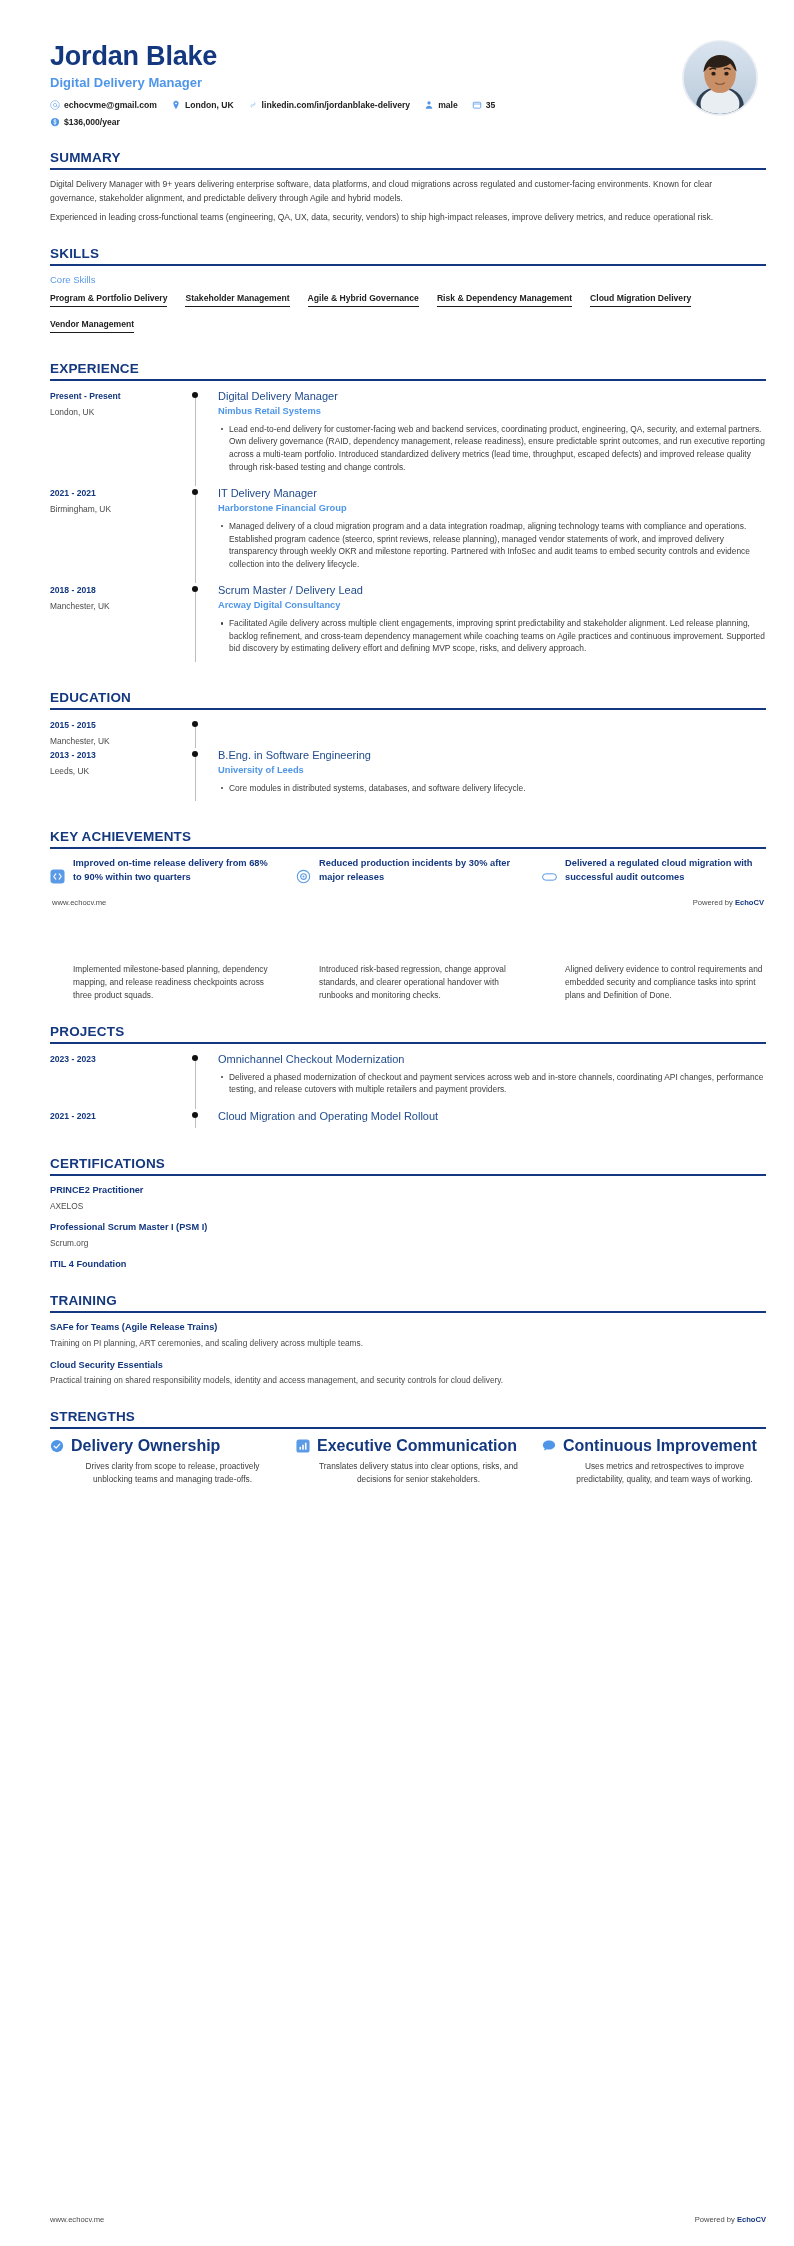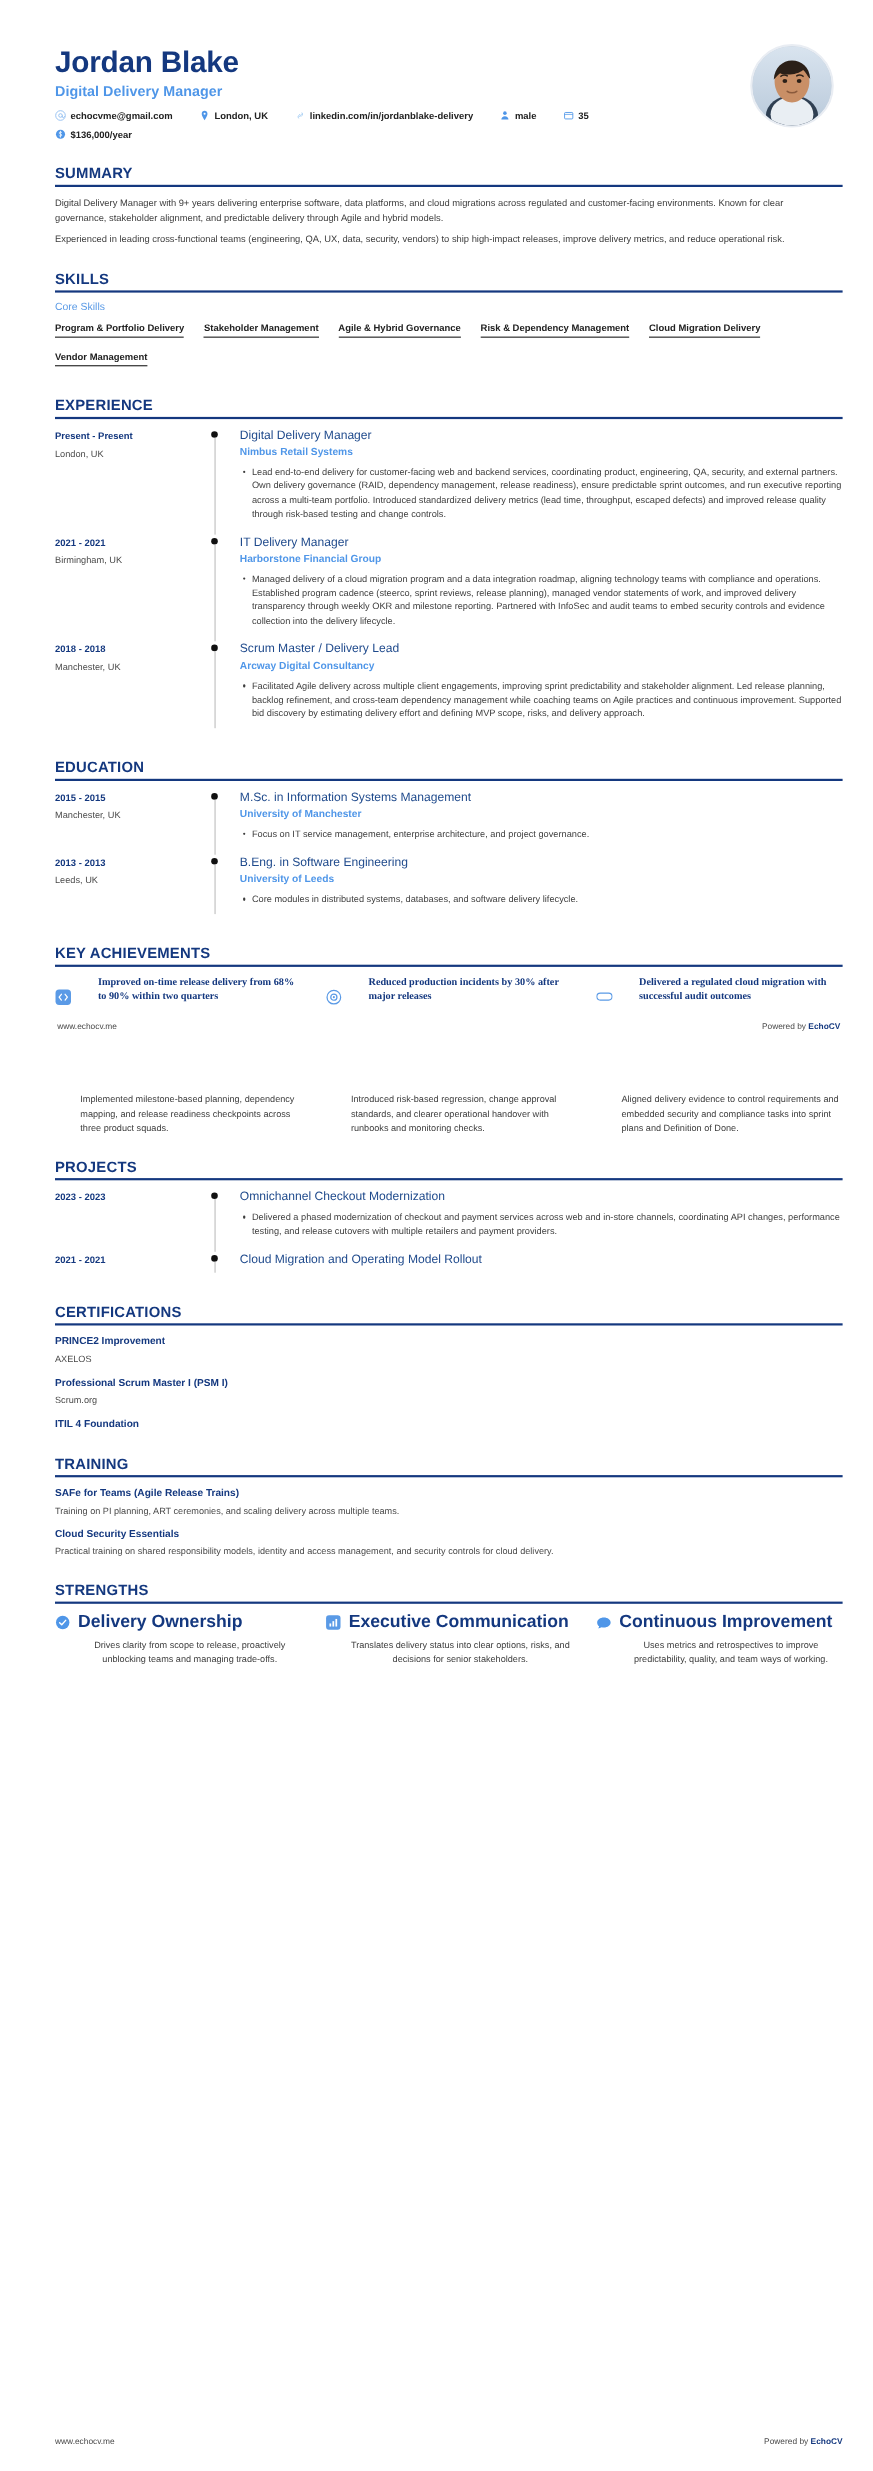--- a/index.html
+++ b/index.html
@@ -43,21 +43,21 @@
     font-size: 13px;
     font-weight: 700;
     color: #4f96e8;
     margin: 0 0 9px 0;
     letter-spacing: 0.05px;
   }
   .contact-row {
     display: flex;
     flex-wrap: wrap;
     align-items: flex-start;
-    gap: 4px 24px;
+    gap: 4px 14px;
     max-width: 500px;
   }
   .contact-item {
     display: inline-flex;
     align-items: center;
     gap: 4px;
     font-size: 8.6px;
     font-weight: 700;
     color: #222;
     white-space: nowrap;
@@ -218,21 +218,21 @@
     height: 2.4px;
     border-radius: 50%;
     background: #3d3d3d;
   }
 
   
   .ach-grid {
     display: flex;
     gap: 22px;
   }
-  .ach-col { flex: 1 1 0; display: flex; gap: 24px; align-items: center; font-family: Liberation Serif, serif; }
+  .ach-col { flex: 1 1 0; display: flex; gap: 8px; align-items: center; }
   .ach-icon {
     flex: 0 0 auto;
     width: 15px; height: 15px;
     margin-top: 12px;
     display: flex; align-items: center; justify-content: center;
   }
   .ach-title {
     font-size: 9.3px;
     font-weight: 700;
     color: #14387f;
@@ -496,27 +496,20 @@
 
       <div class="entry">
         <div class="entry-date">
           <div class="d1">2015 - 2015</div>
           <div class="d2">Manchester, UK</div>
         </div>
         <div class="entry-marker">
             <span class="dot"></span>
             <span class="line"></span>
           </div>
-        <div class="entry-body">
-          <div class="entry-role">M.Sc. in Information Systems Management</div>
-          <div class="entry-org">University of Manchester</div>
-          <ul class="bullets">
-            <li>Focus on IT service management, enterprise architecture, and project governance.</li>
-          </ul>
-        </div>
       </div>
 
       <div class="entry">
         <div class="entry-date">
           <div class="d1">2013 - 2013</div>
           <div class="d2">Leeds, UK</div>
         </div>
         <div class="entry-marker">
             <span class="dot"></span>
             <span class="line"></span>
@@ -610,21 +603,21 @@
         <div class="entry-body">
           <div class="entry-role">Cloud Migration and Operating Model Rollout</div>
         </div>
       </div>
     </div>
 
     <div class="section">
       <div class="section-title">CERTIFICATIONS</div>
       <div class="section-rule"></div>
       <div class="cert-item">
-        <div class="cert-name">PRINCE2 Improvement</div>
+        <div class="cert-name">PRINCE2 Practitioner</div>
         <div class="cert-sub">AXELOS</div>
       </div>
       <div class="cert-item">
         <div class="cert-name">Professional Scrum Master I (PSM I)</div>
         <div class="cert-sub">Scrum.org</div>
       </div>
       <div class="cert-item">
         <div class="cert-name">ITIL 4 Foundation</div>
       </div>
     </div>

